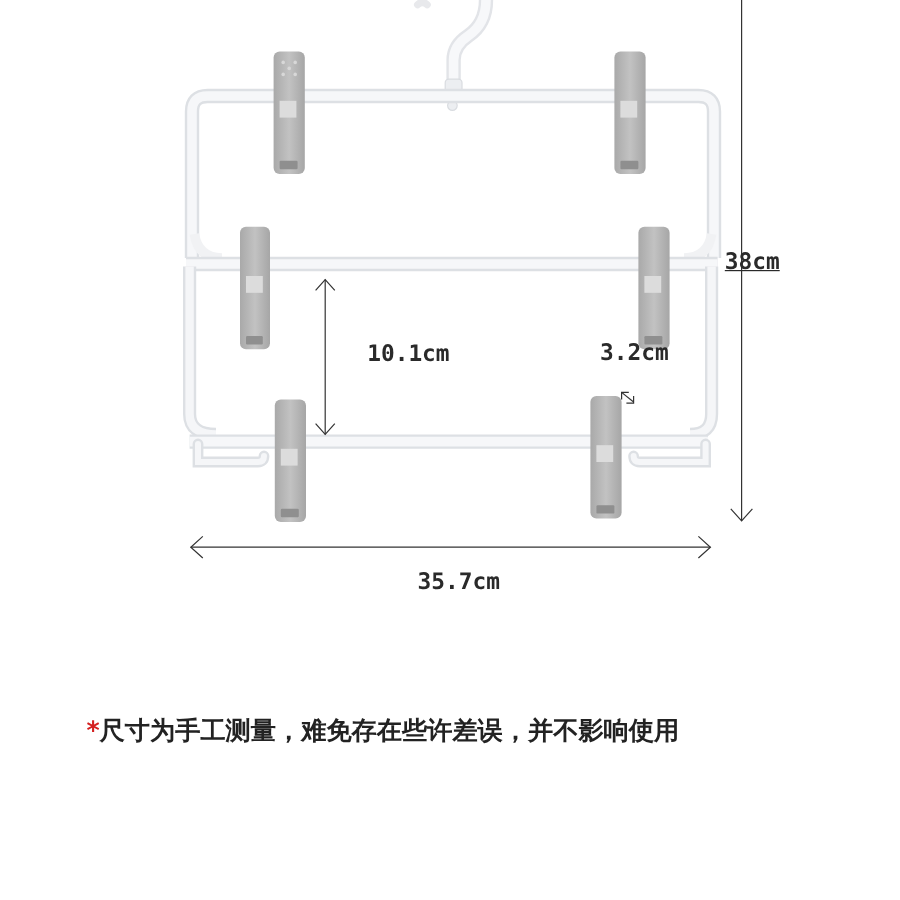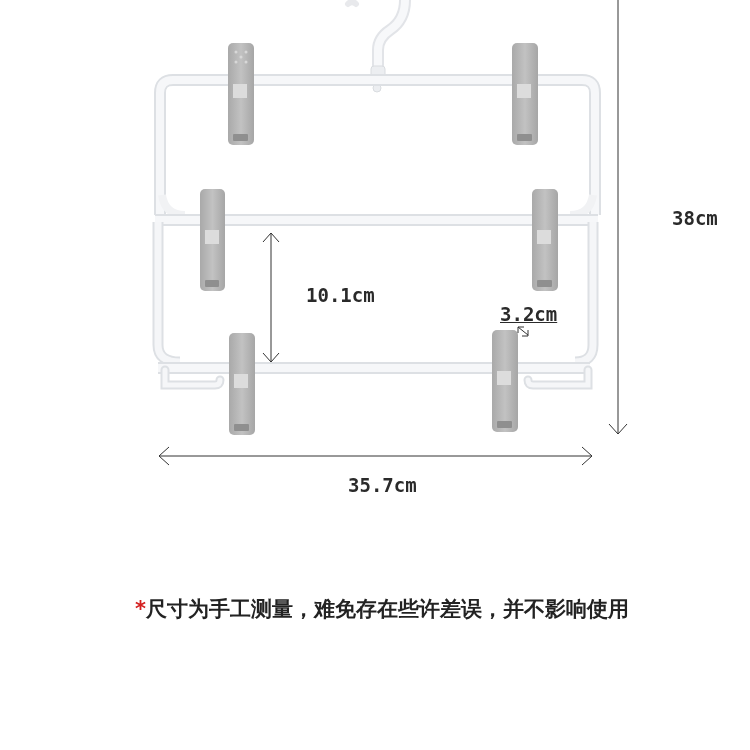--- a/index.html
+++ b/index.html
@@ -1,20 +1,20 @@
 <!DOCTYPE html>
 <html><head>
   <meta charset="utf-8">
   <style>
     html, body { margin: 0; padding: 0; background: #ffffff; }
     body { width: 750px; height: 750px; position: relative; overflow: hidden; font-family: "DejaVu Sans", "Liberation Sans", sans-serif; }
     .stage { position: absolute; left: 0; top: 0; width: 750px; height: 750px; }
     svg.product { position: absolute; left: 0; top: 0; }
     .dim-label { position: absolute; font-family: "DejaVu Sans Mono", "Liberation Mono", monospace; font-weight: bold; font-size: 19px; color: #2a2a2a; white-space: nowrap; letter-spacing: 0px; }
-    .note { position: absolute; left: 72px; top: 595px; width: 620px; font-family: "DejaVu Sans", "Liberation Sans", sans-serif; font-weight: bold; font-size: 21px; color: #222222; white-space: nowrap; text-align: center; }
+    .note { position: absolute; left: 72px; top: 595px; width: 620px; font-family: "DejaVu Sans", "Liberation Sans", sans-serif; font-weight: bold; font-size: 21px; color: #222222; white-space: nowrap; }
     .note .asterisk { color: #d42020; }
   </style>
 </head>
 <body>
 
 <div class="stage">
 
   <svg class="product" width="750" height="750" viewBox="0 0 750 750">
     <defs>
       <linearGradient id="clipGrad" x1="0" x2="1" y1="0" y2="0">
@@ -110,21 +110,21 @@
       <polyline points="522,336 528,336 528,330"></polyline>
     </g>
 
     <g stroke="#333333" stroke-width="1" fill="none">
       <line x1="159" y1="456" x2="592" y2="456"></line>
       <polyline points="169,447 159,456 169,465"></polyline>
       <polyline points="582,447 592,456 582,465"></polyline>
     </g>
   </svg>
 
-  <div class="dim-label" style="left:672px; top:207px;">38cm</div>
+  <div class="dim-label" style="left:604px; top:207px;text-decoration:underline;">38cm</div>
   <div class="dim-label" style="left:283px; top:284px;margin-left:23px;">10.1cm</div>
-  <div class="dim-label" style="left:500px; top:303px;text-decoration:underline;">3.2cm</div>
+  <div class="dim-label" style="left:500px; top:283px;">3.2cm</div>
   <div class="dim-label" style="left:348px; top:474px;">35.7cm</div>
 
   <div class="note">
     <span class="asterisk">*</span><span>尺寸为手工测量，难免存在些许差误，并不影响使用</span>
   </div>
 </div>
 
 </body></html>

